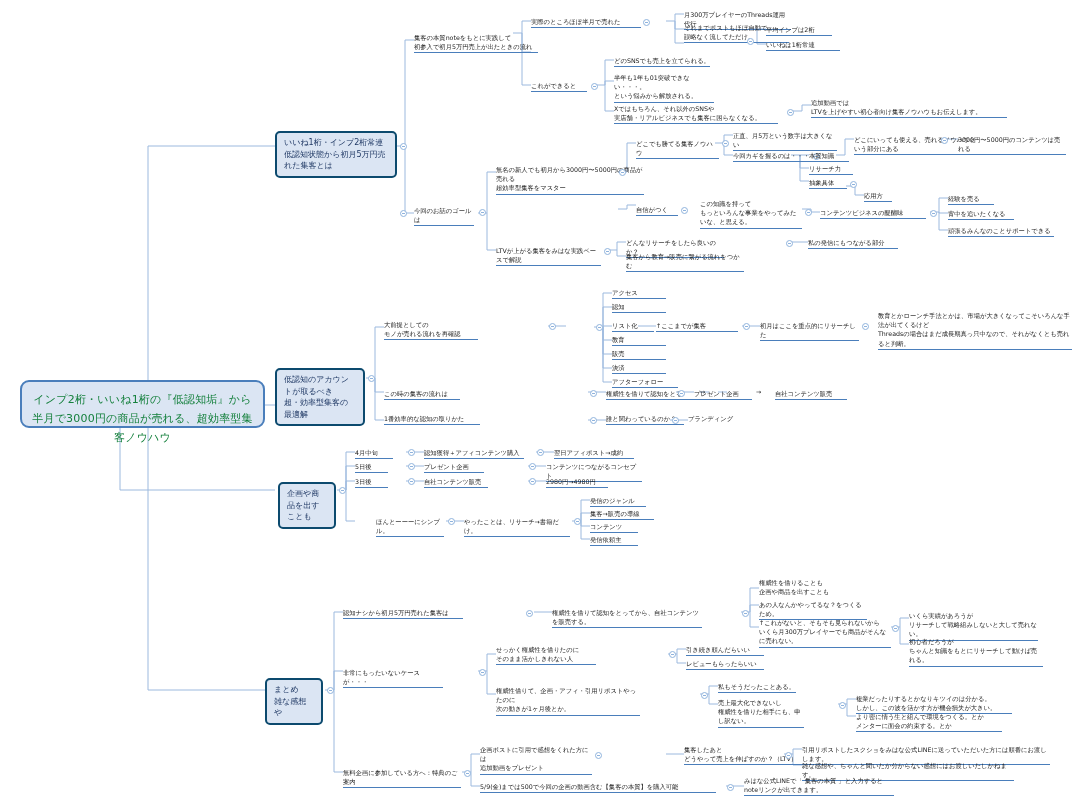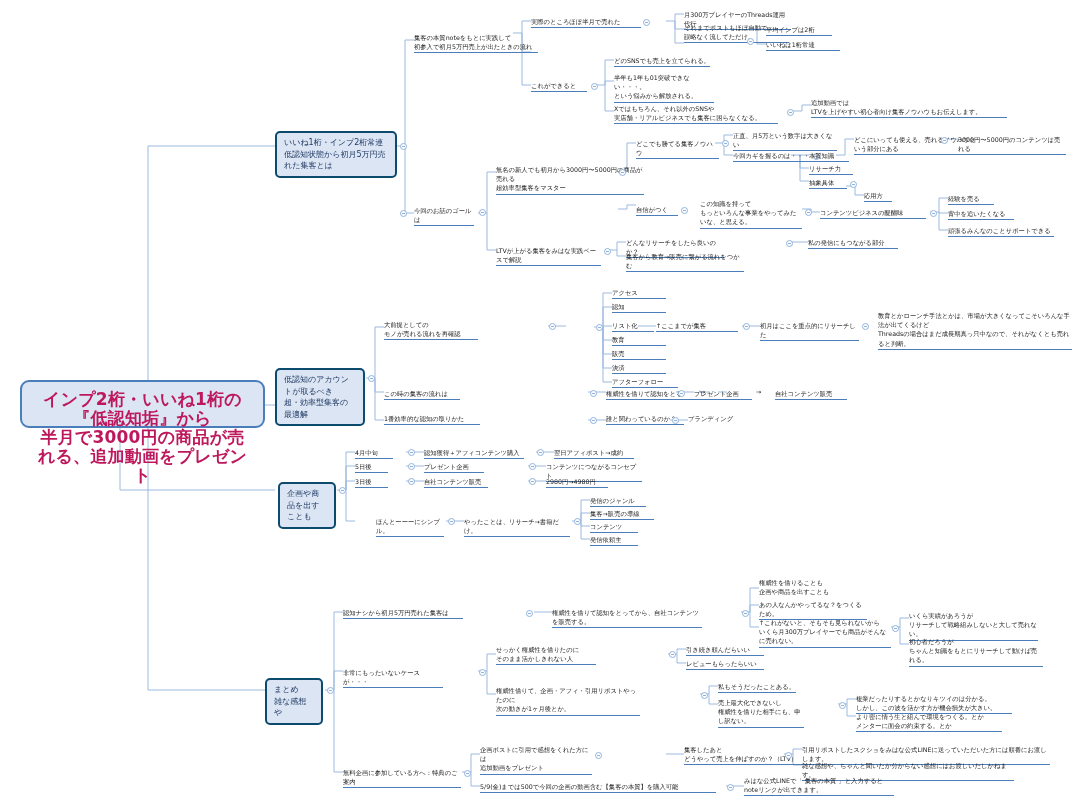--- a/index.html
+++ b/index.html
@@ -13,23 +13,23 @@
   #canvas{position:absolute;left:0;top:0;width:1072px;height:802px;}
   svg.links{position:absolute;left:0;top:0;width:1072px;height:802px;pointer-events:none;}
 
   
   .root-node{
     position:absolute;
     box-sizing:border-box;
     background:#dbe5f3;
     border:2px solid #4a7ebb;
     border-radius:9px;
-    color:#be185d;
-    font-weight:bold;
-    font-size:17px;
+    color:#15803d;
+    font-weight:normal;
+    font-size:11px;
     line-height:19px;
     text-align:center;
     padding:8px 10px;
     letter-spacing:0.2px;
   }
   
   .lv1-node{
     position:absolute;
     box-sizing:border-box;
     background:#dbe5f3;
@@ -213,21 +213,21 @@
       <path d="M666 754 L675 754 L675 754 L684 754"></path>
       <path d="M784 754 L793 754 L793 749 L802 749"></path>
       <path d="M793 754 L793 765 L802 765"></path>
 
       <path d="M726 786 L735 786 L735 786 L744 786"></path>
     </g>
   </svg>
 
   <div class="root-node" style="left:20px;top:380px;width:245px;height:48px;">
     <div>インプ2桁・いいね1桁の『低認知垢』から</div>
-    <div>半月で3000円の商品が売れる、追加動画をプレゼント</div>
+    <div>半月で3000円の商品が売れる、超効率型集客ノウハウ</div>
   </div>
 
   <div class="lv1-node" style="left:275px;top:131px;width:122px;">いいね1桁・インプ2桁常連
 低認知状態から初月5万円売れた集客とは</div>
   <div class="toggle" style="left:400px;top:143px;"></div>
 
   <div class="node u" style="left:414px;top:33px;width:124px;">集客の本質noteをもとに実践して
 初参入で初月5万円売上が出たときの流れ</div>
   <div class="toggle" style="left:400px;top:210px;"></div>
 

